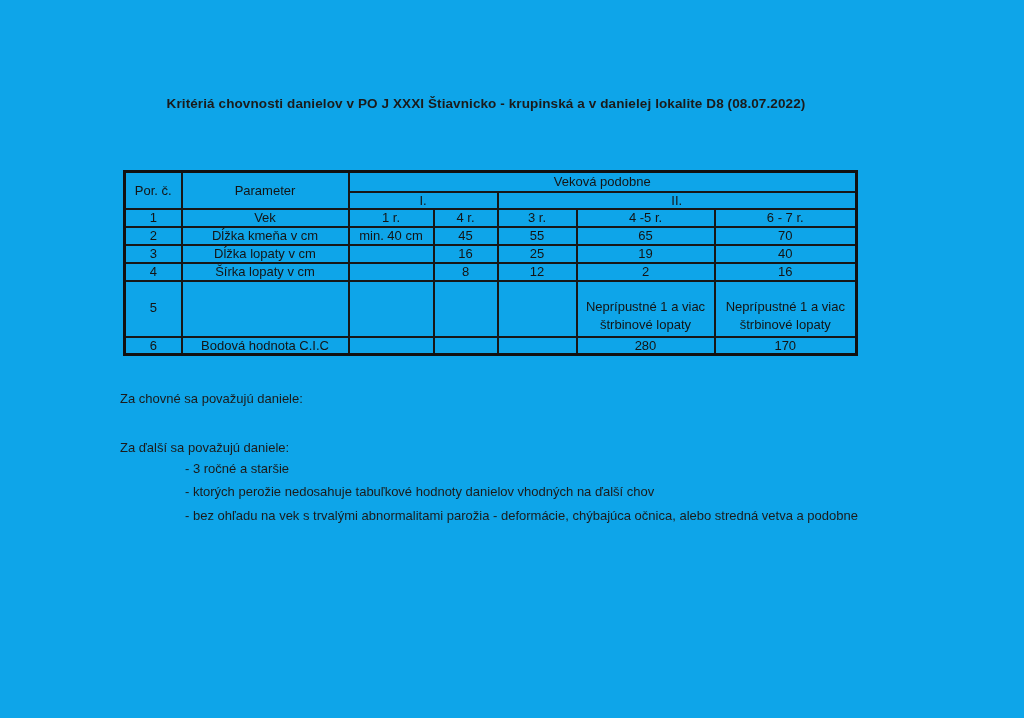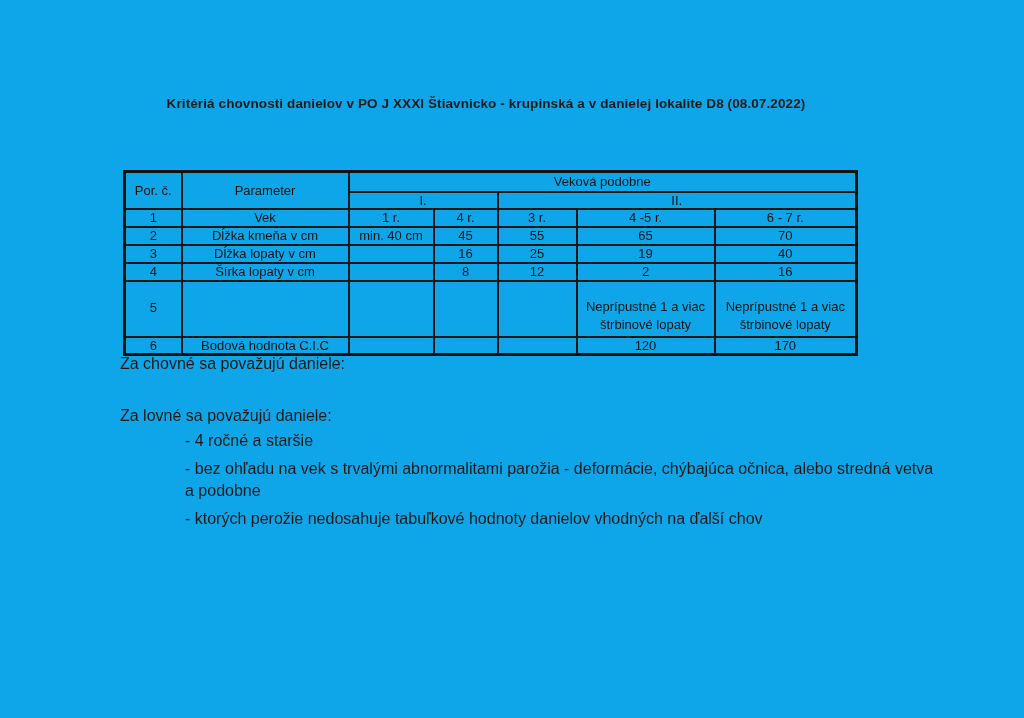--- a/index.html
+++ b/index.html
@@ -67,23 +67,23 @@
     white-space: normal;
     line-height: 1.35;
   }
   tr.r-tall td.rownum {
     vertical-align: middle;
     text-align: center;
   }
   .sections {
     position: absolute;
     left: 120px;
-    top: 355px;
+    top: 391px;
     width: 820px;
-    font-size: 16px;
+    font-size: 13px;
   }
   .section { margin-bottom: 0; }
   .section-heading { margin: 0; }
   .bullet {
     margin: 5px 0 0 65px;
     line-height: 1.42;
   }
   .section + .section { margin-top: 34px; }
 </style>
 </head>
@@ -165,35 +165,35 @@
         <td class="c-left">Neprípustné 1 a viac štrbinové lopaty</td>
         <td class="c-left">Neprípustné 1 a viac štrbinové lopaty</td>
       </tr>
 
       <tr class="r-std">
         <td class="c-center">6</td>
         <td class="c-left">Bodová hodnota C.I.C</td>
         <td class="c-center"></td>
         <td class="c-center"></td>
         <td class="c-center"></td>
-        <td class="c-center">120</td>
+        <td class="c-center">280</td>
         <td class="c-center">170</td>
       </tr>
     </tbody>
       </table>
   </div>
 
   <div class="sections">
 
     <div class="section">
       <p class="section-heading">Za chovné sa považujú daniele:</p>
     </div>
 
     <div class="section">
-      <p class="section-heading">Za lovné sa považujú daniele:</p>
-      <div class="bullet">- 4 ročné a staršie</div>
+      <p class="section-heading">Za ďalší sa považujú daniele:</p>
+      <div class="bullet">- 3 ročné a staršie</div>
+      <div class="bullet">- ktorých perožie nedosahuje tabuľkové hodnoty danielov vhodných na ďalší chov</div>
       <div class="bullet">- bez ohľadu na vek s trvalými abnormalitami parožia - deformácie, chýbajúca očnica, alebo stredná vetva a podobne</div>
-      <div class="bullet">- ktorých perožie nedosahuje tabuľkové hodnoty danielov vhodných na ďalší chov</div>
     </div>
 
   </div>
 
 </div>
 
 </body></html>

